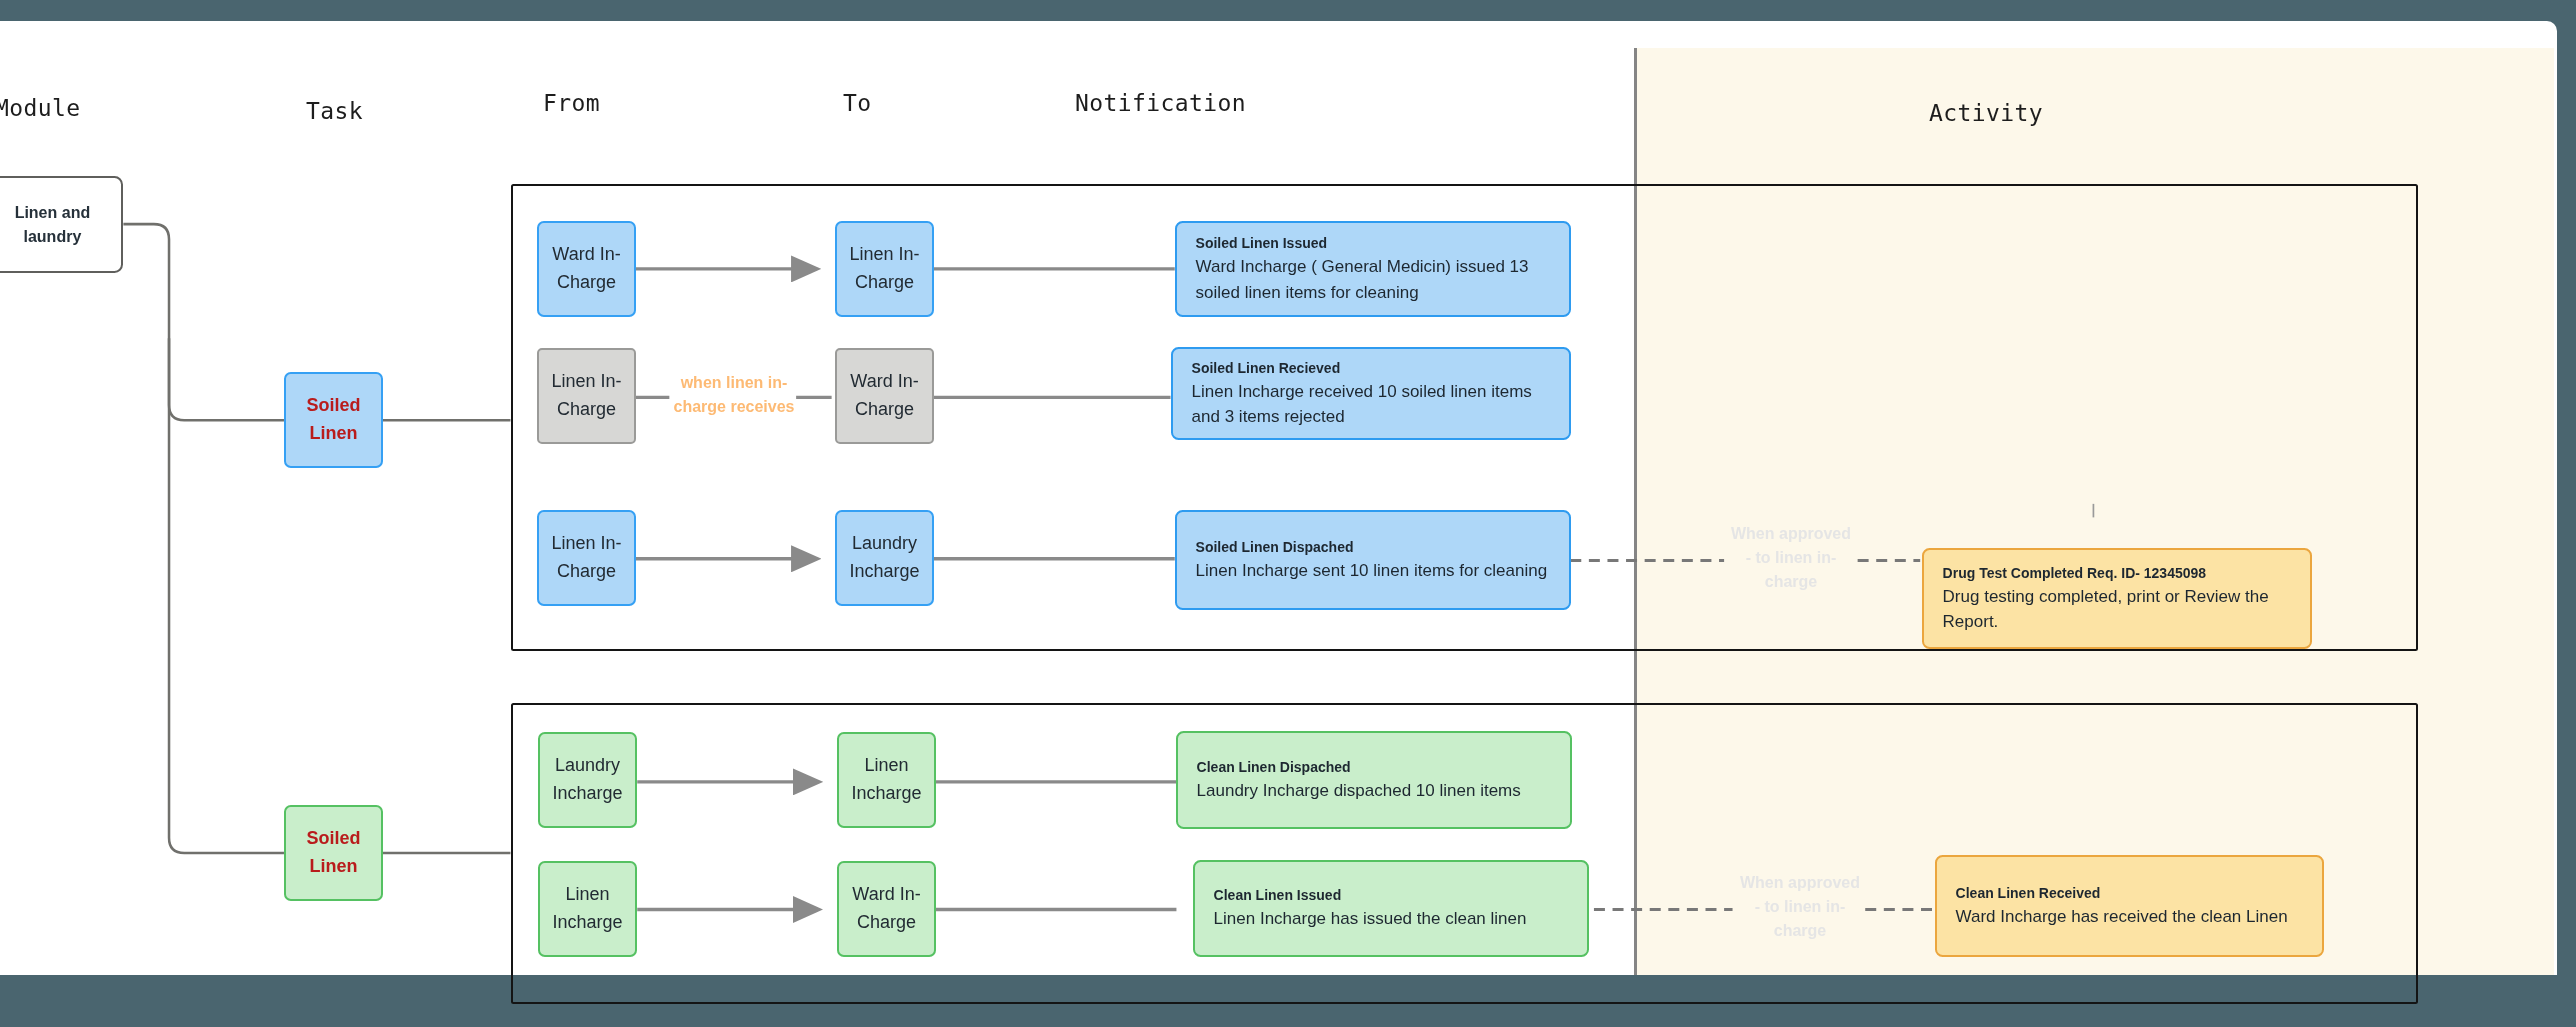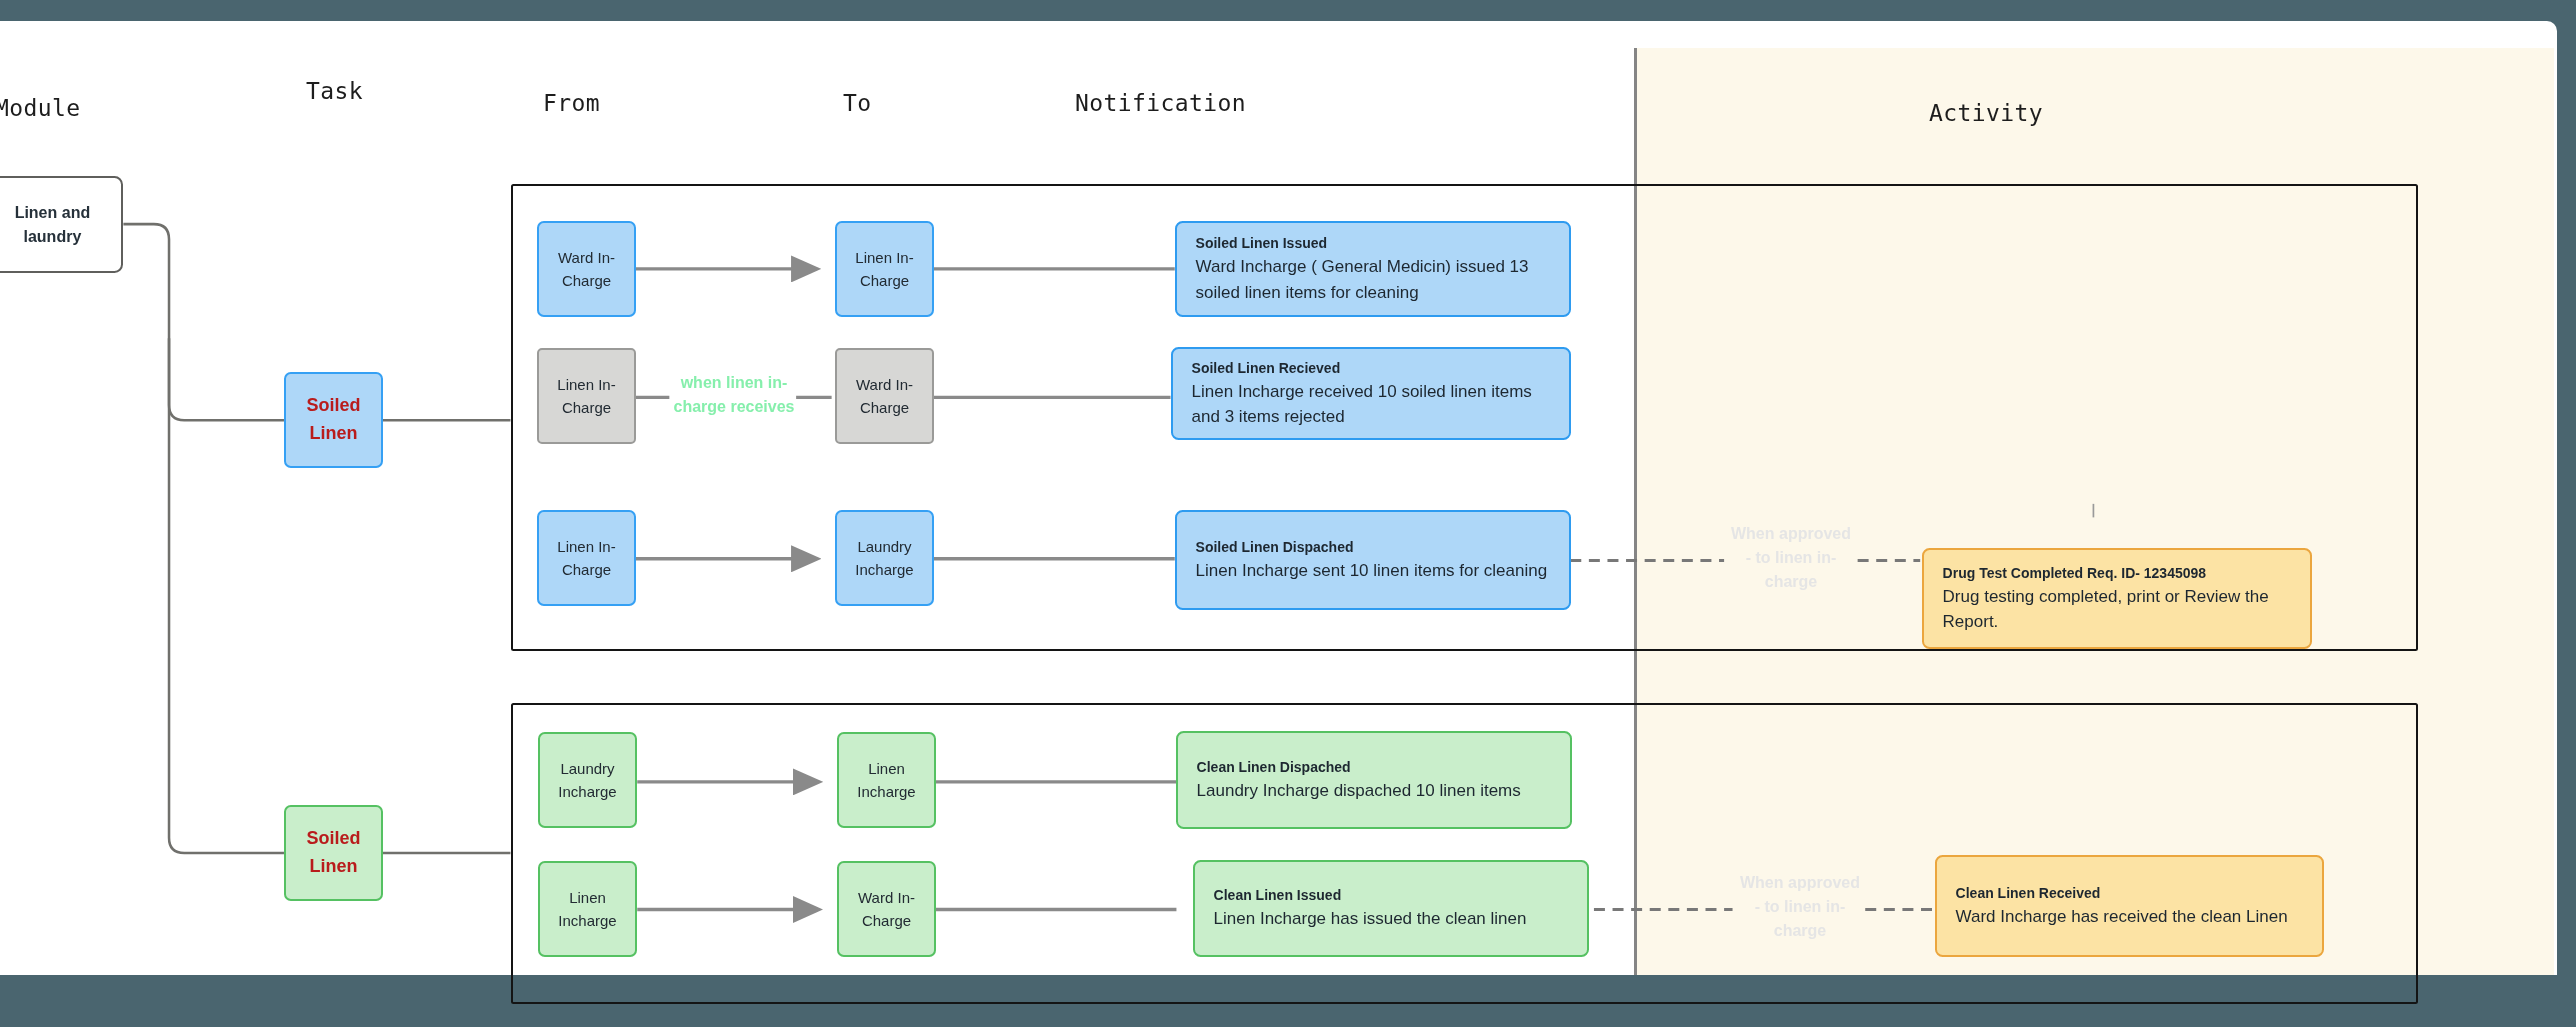--- a/index.html
+++ b/index.html
@@ -29,21 +29,21 @@
   .section-box{
     position:absolute;border:2.5px solid #141414;border-radius:2.5px;
     box-sizing:border-box;background:transparent;
   }
   #section-soiled{left:511px;top:184px;width:1907px;height:467px;}
   #section-clean{left:511px;top:703px;width:1907px;height:301px;}
   
   .node{
     position:absolute;display:flex;align-items:center;justify-content:center;
     text-align:center;box-sizing:border-box;border-radius:6.8px;
-    font-size:15px;line-height:1.55;color:#222b33;padding:3.4px;
+    font-size:18px;line-height:1.55;color:#222b33;padding:3.4px;
   }
   .node.blue {background:#aed7f8;border:2.1px solid #35a0f4;}
   .node.gray {background:#d7d7d5;border:2.1px solid #9a9a98;border-radius:5px;}
   .node.green{background:#c9eecb;border:2.1px solid #55c162;}
   .node.bold{font-weight:700;font-size:18px;color:#b91c1c;}
   
   #module-box{
     position:absolute;left:-18.6px;top:176px;width:142px;height:97px;
     background:#ffffff;border:2.1px solid #5f5f5c;border-radius:8.5px;
     display:flex;align-items:center;justify-content:center;text-align:center;
@@ -56,21 +56,21 @@
     display:flex;flex-direction:column;justify-content:center;
     padding:8.5px 12px 8.5px 18.6px;font-size:17px;line-height:1.5;color:#1d2730;
   }
   .card .card-title{font-weight:700;font-size:14px;}
   .card.blue {background:#aed7f8;border:2.1px solid #2e9bf0;}
   .card.green{background:#c9eecb;border:2.1px solid #55c162;}
   .card.orange{background:#fce3a4;border:2.1px solid #eba63e;}
   
   .edge-label{
     position:absolute;text-align:center;font-weight:700;font-size:16px;
-    line-height:1.5;color:#86efac;display:flex;align-items:center;justify-content:center;
+    line-height:1.5;color:#fdba74;display:flex;align-items:center;justify-content:center;
   }
   .edge-label.purple{color:#e5e5e5;}
 </style>
 </head>
 <body>
 
 <div id="stage">
 
   <div id="canvas"></div>
   <div id="activity-panel"></div>
@@ -107,21 +107,21 @@
       <path d="M1858,663 L2040,663"></path>
       <path d="M2198,663 L2272,663"></path>
       <path d="M1864,1076 L2050,1076"></path>
       <path d="M2207,1076 L2288,1076"></path>
     </g>
 
     <path d="M2477,596 L2477,612" stroke="#9a9a9a" stroke-width="2" fill="none"></path>
   </svg>
 
   <div class="col-header" style="left:-5px;top:95px;">Module</div>
-  <div class="col-header" style="left:306px;top:78px;text-align:right;">Task</div>
+  <div class="col-header" style="left:306px;top:98px;text-align:right;">Task</div>
   <div class="col-header" style="left:543px;top:90px;">From</div>
   <div class="col-header" style="left:843px;top:90px;">To</div>
   <div class="col-header" style="left:1075px;top:90px;">Notification</div>
   <div class="col-header" style="left:1929px;top:100px;">Activity</div>
 
   <div id="section-soiled" class="section-box"></div>
   <div id="section-clean" class="section-box"></div>
 
   <div id="module-box">Linen and laundry</div>
 

